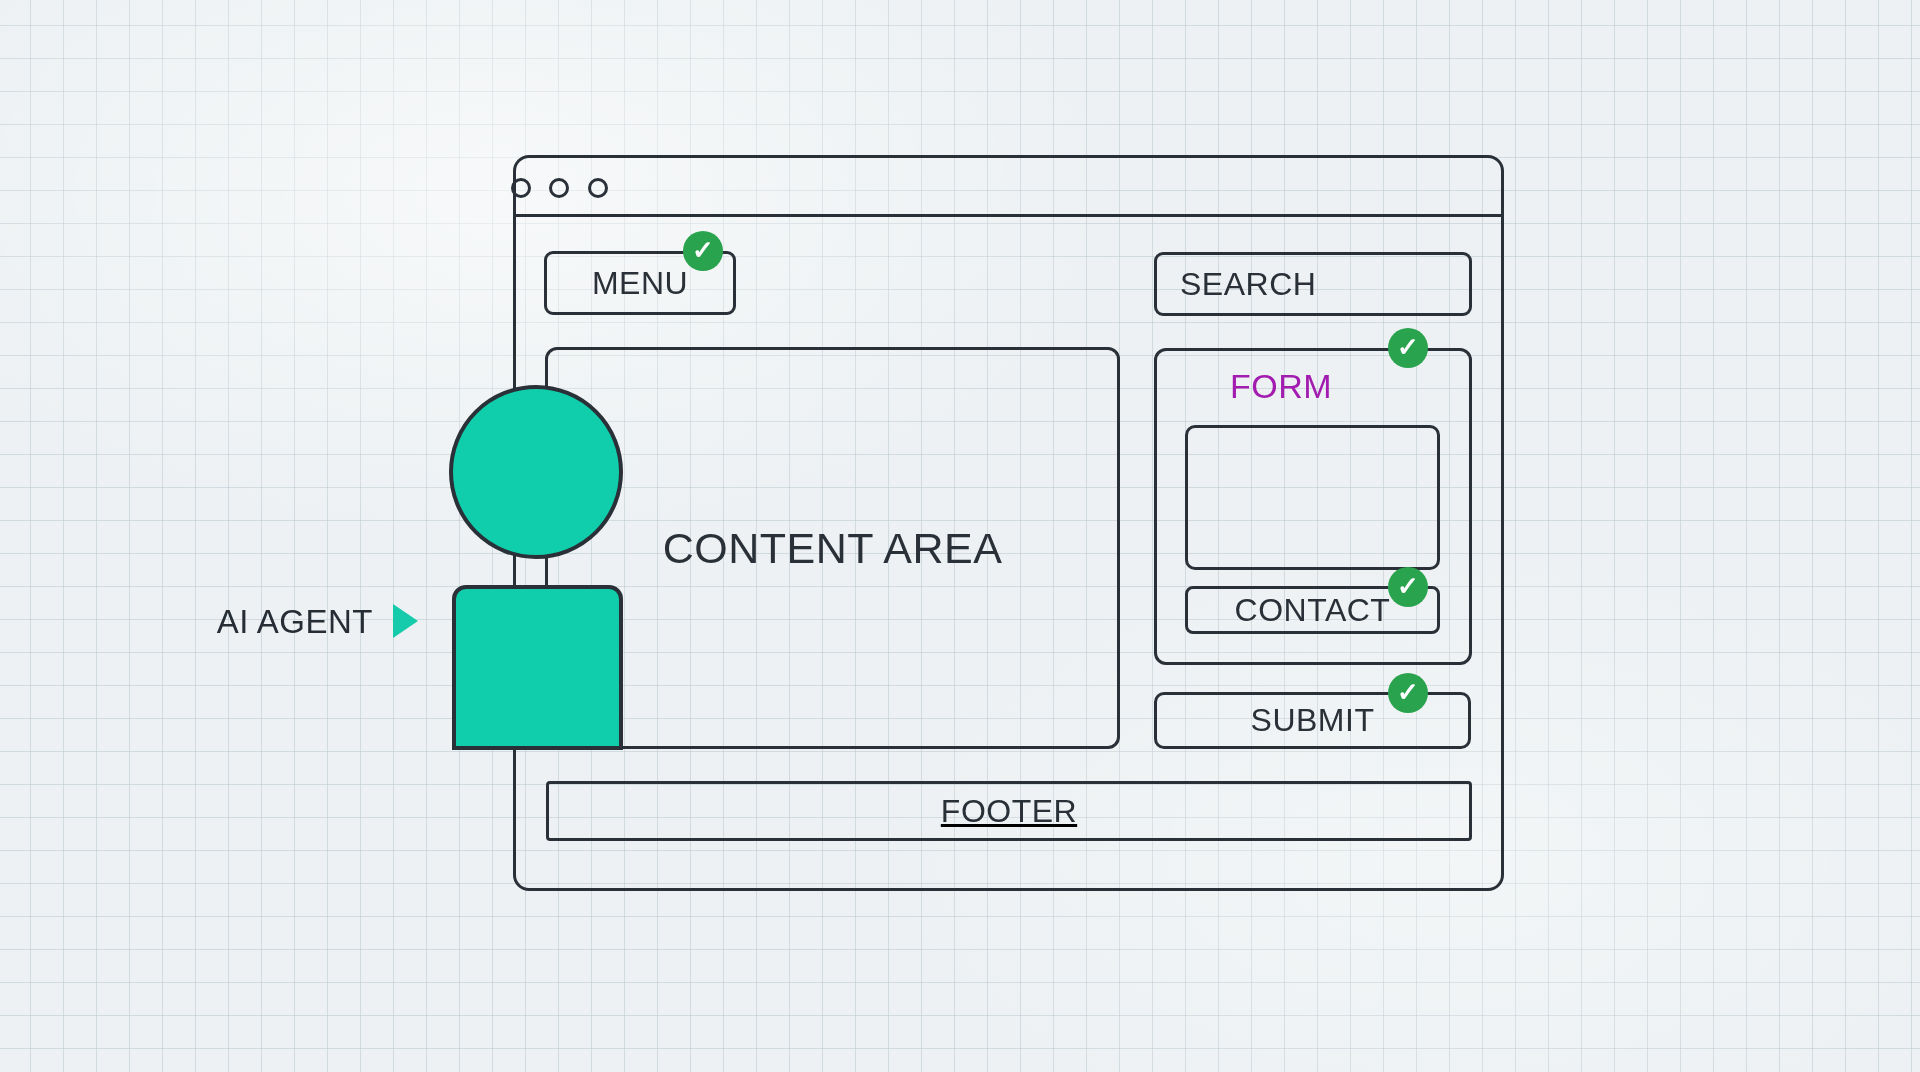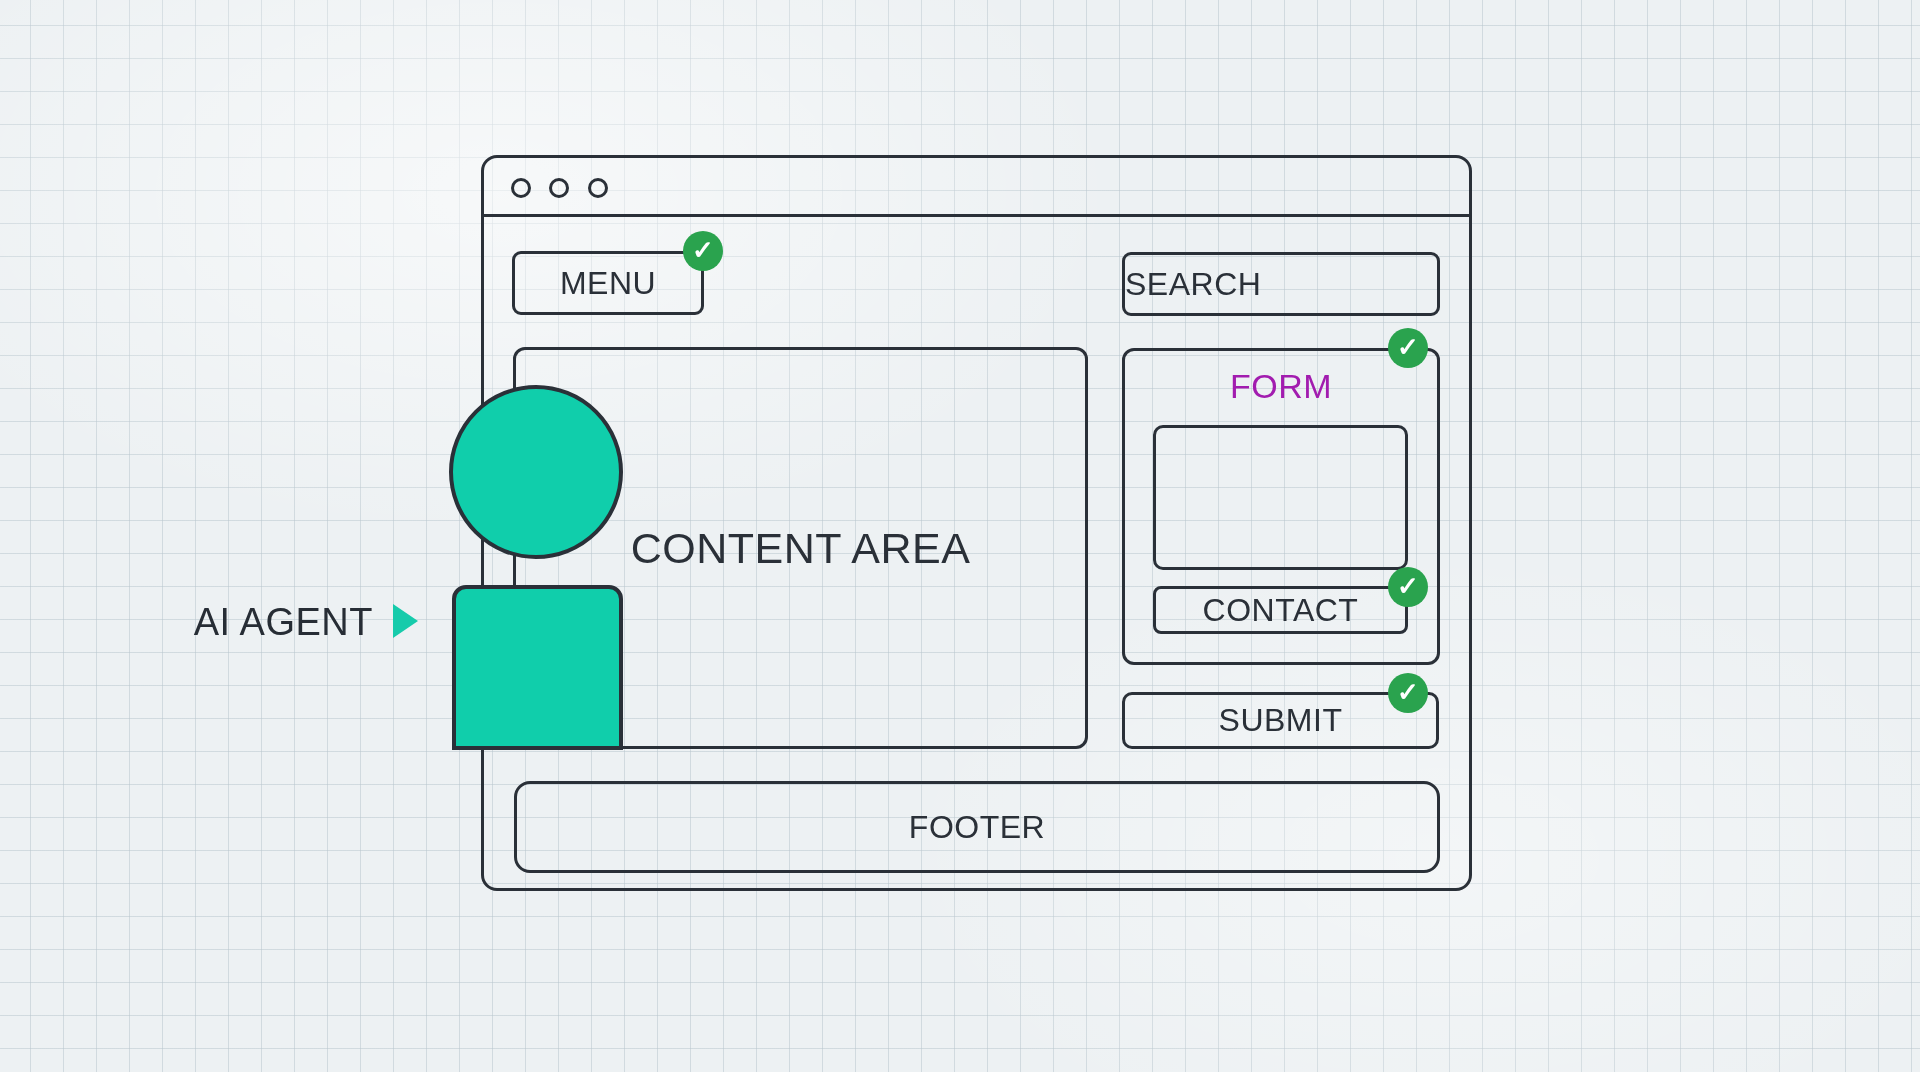--- a/index.html
+++ b/index.html
@@ -19,50 +19,50 @@
       radial-gradient(ellipse 800px 450px at 75% 80%, rgba(255,255,255,0.35), rgba(255,255,255,0) 70%),
       linear-gradient(to right, rgba(186,199,206,0.55) 1px, rgba(0,0,0,0) 1px),
       linear-gradient(to bottom, rgba(186,199,206,0.55) 1px, rgba(0,0,0,0) 1px);
     background-size:auto,auto,33px 33px,33px 33px;
     background-position:0 0,0 0,30px 25px,30px 25px;
   }
 
   
   .box{
     position:absolute;box-sizing:border-box;
-    border:3.5px solid #2a3038;background:transparent;
+    border:3.5px solid #2a3038;background:transparent;margin-left:32px;
   }
   .label{
     color:#2a3038;font-size:32px;letter-spacing:0.5px;
     display:flex;align-items:center;justify-content:center;
     width:100%;height:100%;
   }
 
   .window{left:481px;top:155px;width:991px;height:736px;border-radius:16px;z-index:1;}
   .titlebar{left:484px;top:158px;width:985px;height:59px;border:none;border-bottom:3.5px solid #2a3038;z-index:1;}
   .dot{
     position:absolute;box-sizing:border-box;width:20px;height:20px;
     border:3px solid #2a3038;border-radius:50%;background:transparent;z-index:2;
   }
 
   .menu-box{left:512px;top:251px;width:192px;height:64px;border-radius:9px;z-index:2;}
   .search-box{left:1122px;top:252px;width:318px;height:64px;border-radius:9px;z-index:2;}
-  .search-box .label{justify-content:flex-start;box-sizing:border-box;}
+  .search-box .label{justify-content:flex-start;padding-left:23px;box-sizing:border-box;}
   .content-box{left:513px;top:347px;width:575px;height:402px;border-radius:12px;z-index:2;}
   .content-box .label{font-size:43px;}
 
   .form-panel{left:1122px;top:348px;width:318px;height:317px;border-radius:12px;z-index:2;}
   .form-title{
     position:absolute;left:1122px;top:366px;width:318px;height:40px;z-index:3;
     color:#a21caf;font-size:34px;letter-spacing:0.5px;text-align:center;line-height:40px;
   }
   .field-box{left:1153px;top:425px;width:255px;height:145px;border-radius:10px;z-index:3;}
   .submit-box{left:1153px;top:586px;width:255px;height:48px;border-radius:8px;z-index:3;}
   .contact-box{left:1122px;top:692px;width:317px;height:57px;border-radius:10px;z-index:2;}
-  .footer-box{left:514px;top:781px;width:926px;height:92px;border-radius:16px;z-index:2;}
+  .footer-box{left:514px;top:781px;width:926px;height:60px;border-radius:4px;z-index:2;text-decoration:underline;}
 
   .check-badge{
     position:absolute;width:40px;height:40px;border-radius:50%;
     background:#2aa34e;z-index:5;
     display:flex;align-items:center;justify-content:center;
     color:#ffffff;font-size:26px;font-weight:bold;line-height:1;
   }
   .check-badge span{transform:translateY(-1px);}
   .check-menu{left:683px;top:231px;}
   .check-form{left:1388px;top:328px;}
@@ -75,21 +75,21 @@
     box-sizing:border-box;border:4px solid #2a3038;border-radius:50%;
     background:#10ceab;z-index:4;
   }
   .agent-body{
     position:absolute;left:452px;top:585px;width:171px;height:165px;
     box-sizing:border-box;border:4px solid #2a3038;border-radius:14px 14px 0 0;
     background:#10ceab;z-index:4;
   }
   .agent-label{
     position:absolute;left:160px;top:602px;width:213px;height:40px;z-index:4;
-    color:#272d35;font-size:38px;letter-spacing:0.5px;
+    color:#272d35;font-size:33px;letter-spacing:0.5px;
     text-align:right;line-height:40px;
   }
   .agent-pointer{
     position:absolute;left:393px;top:604px;width:0;height:0;z-index:4;
     border-top:17px solid rgba(0,0,0,0);
     border-bottom:17px solid rgba(0,0,0,0);
     border-left:25px solid #16cbab;
   }
 </style>
 </head>

